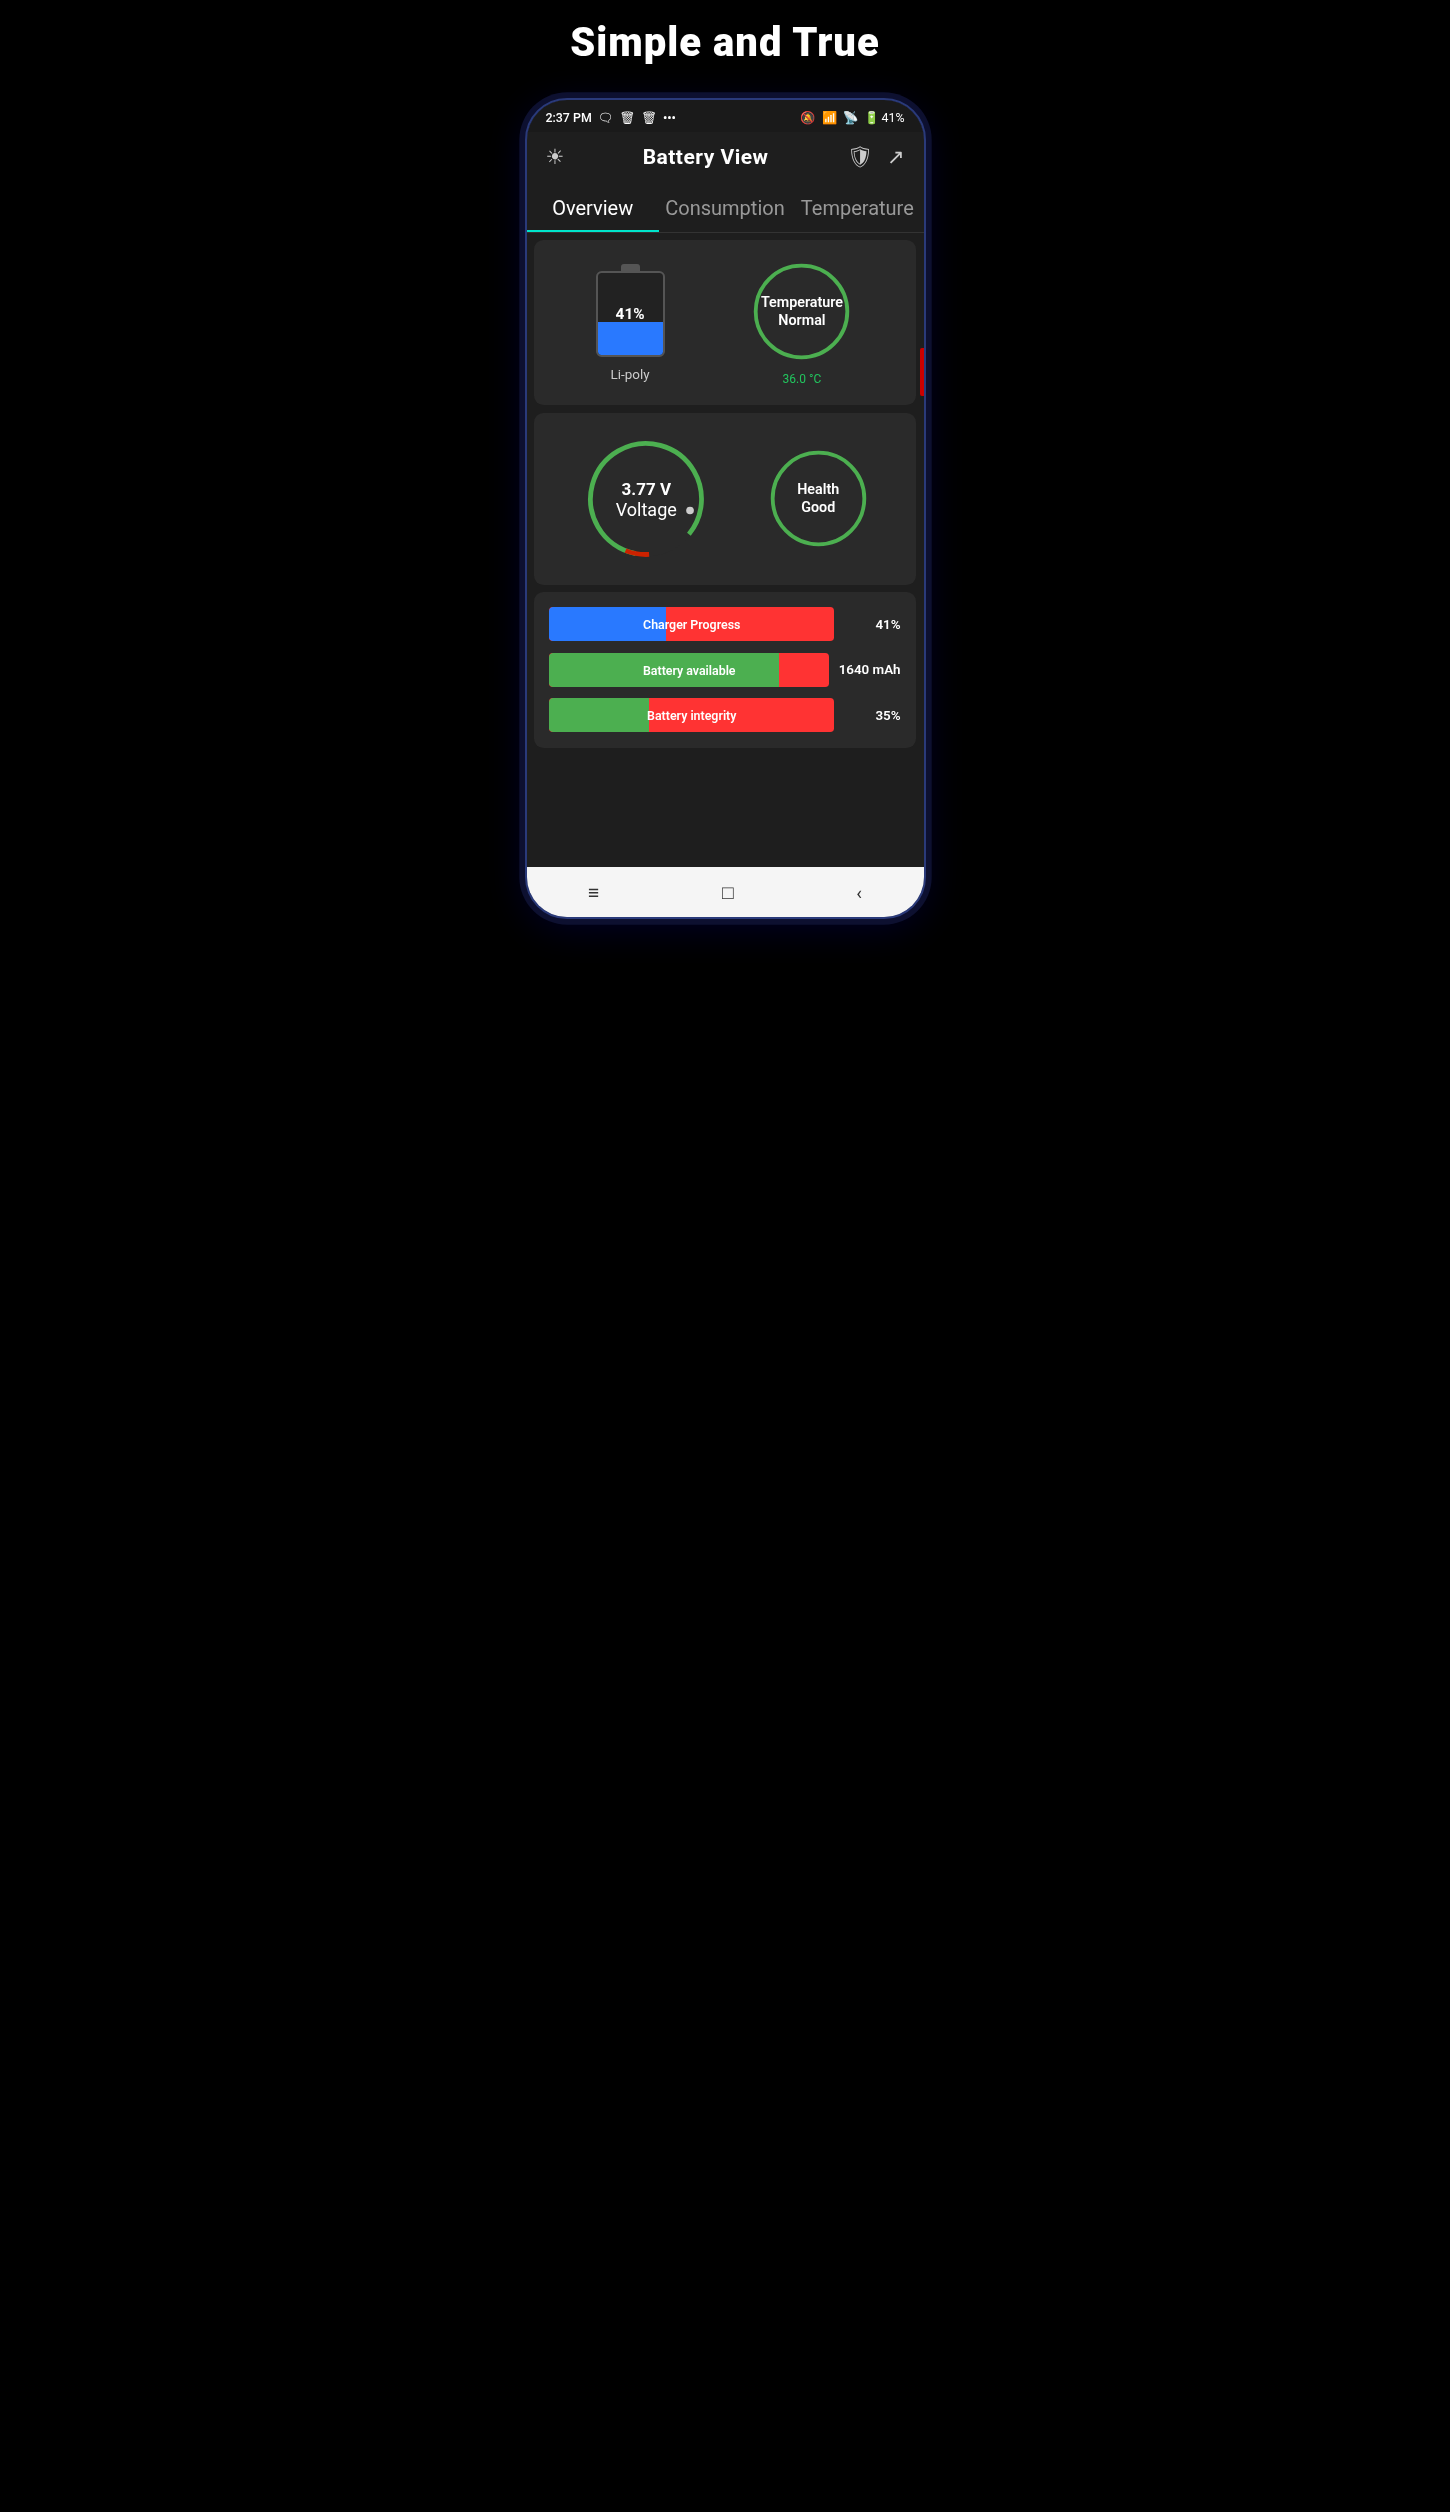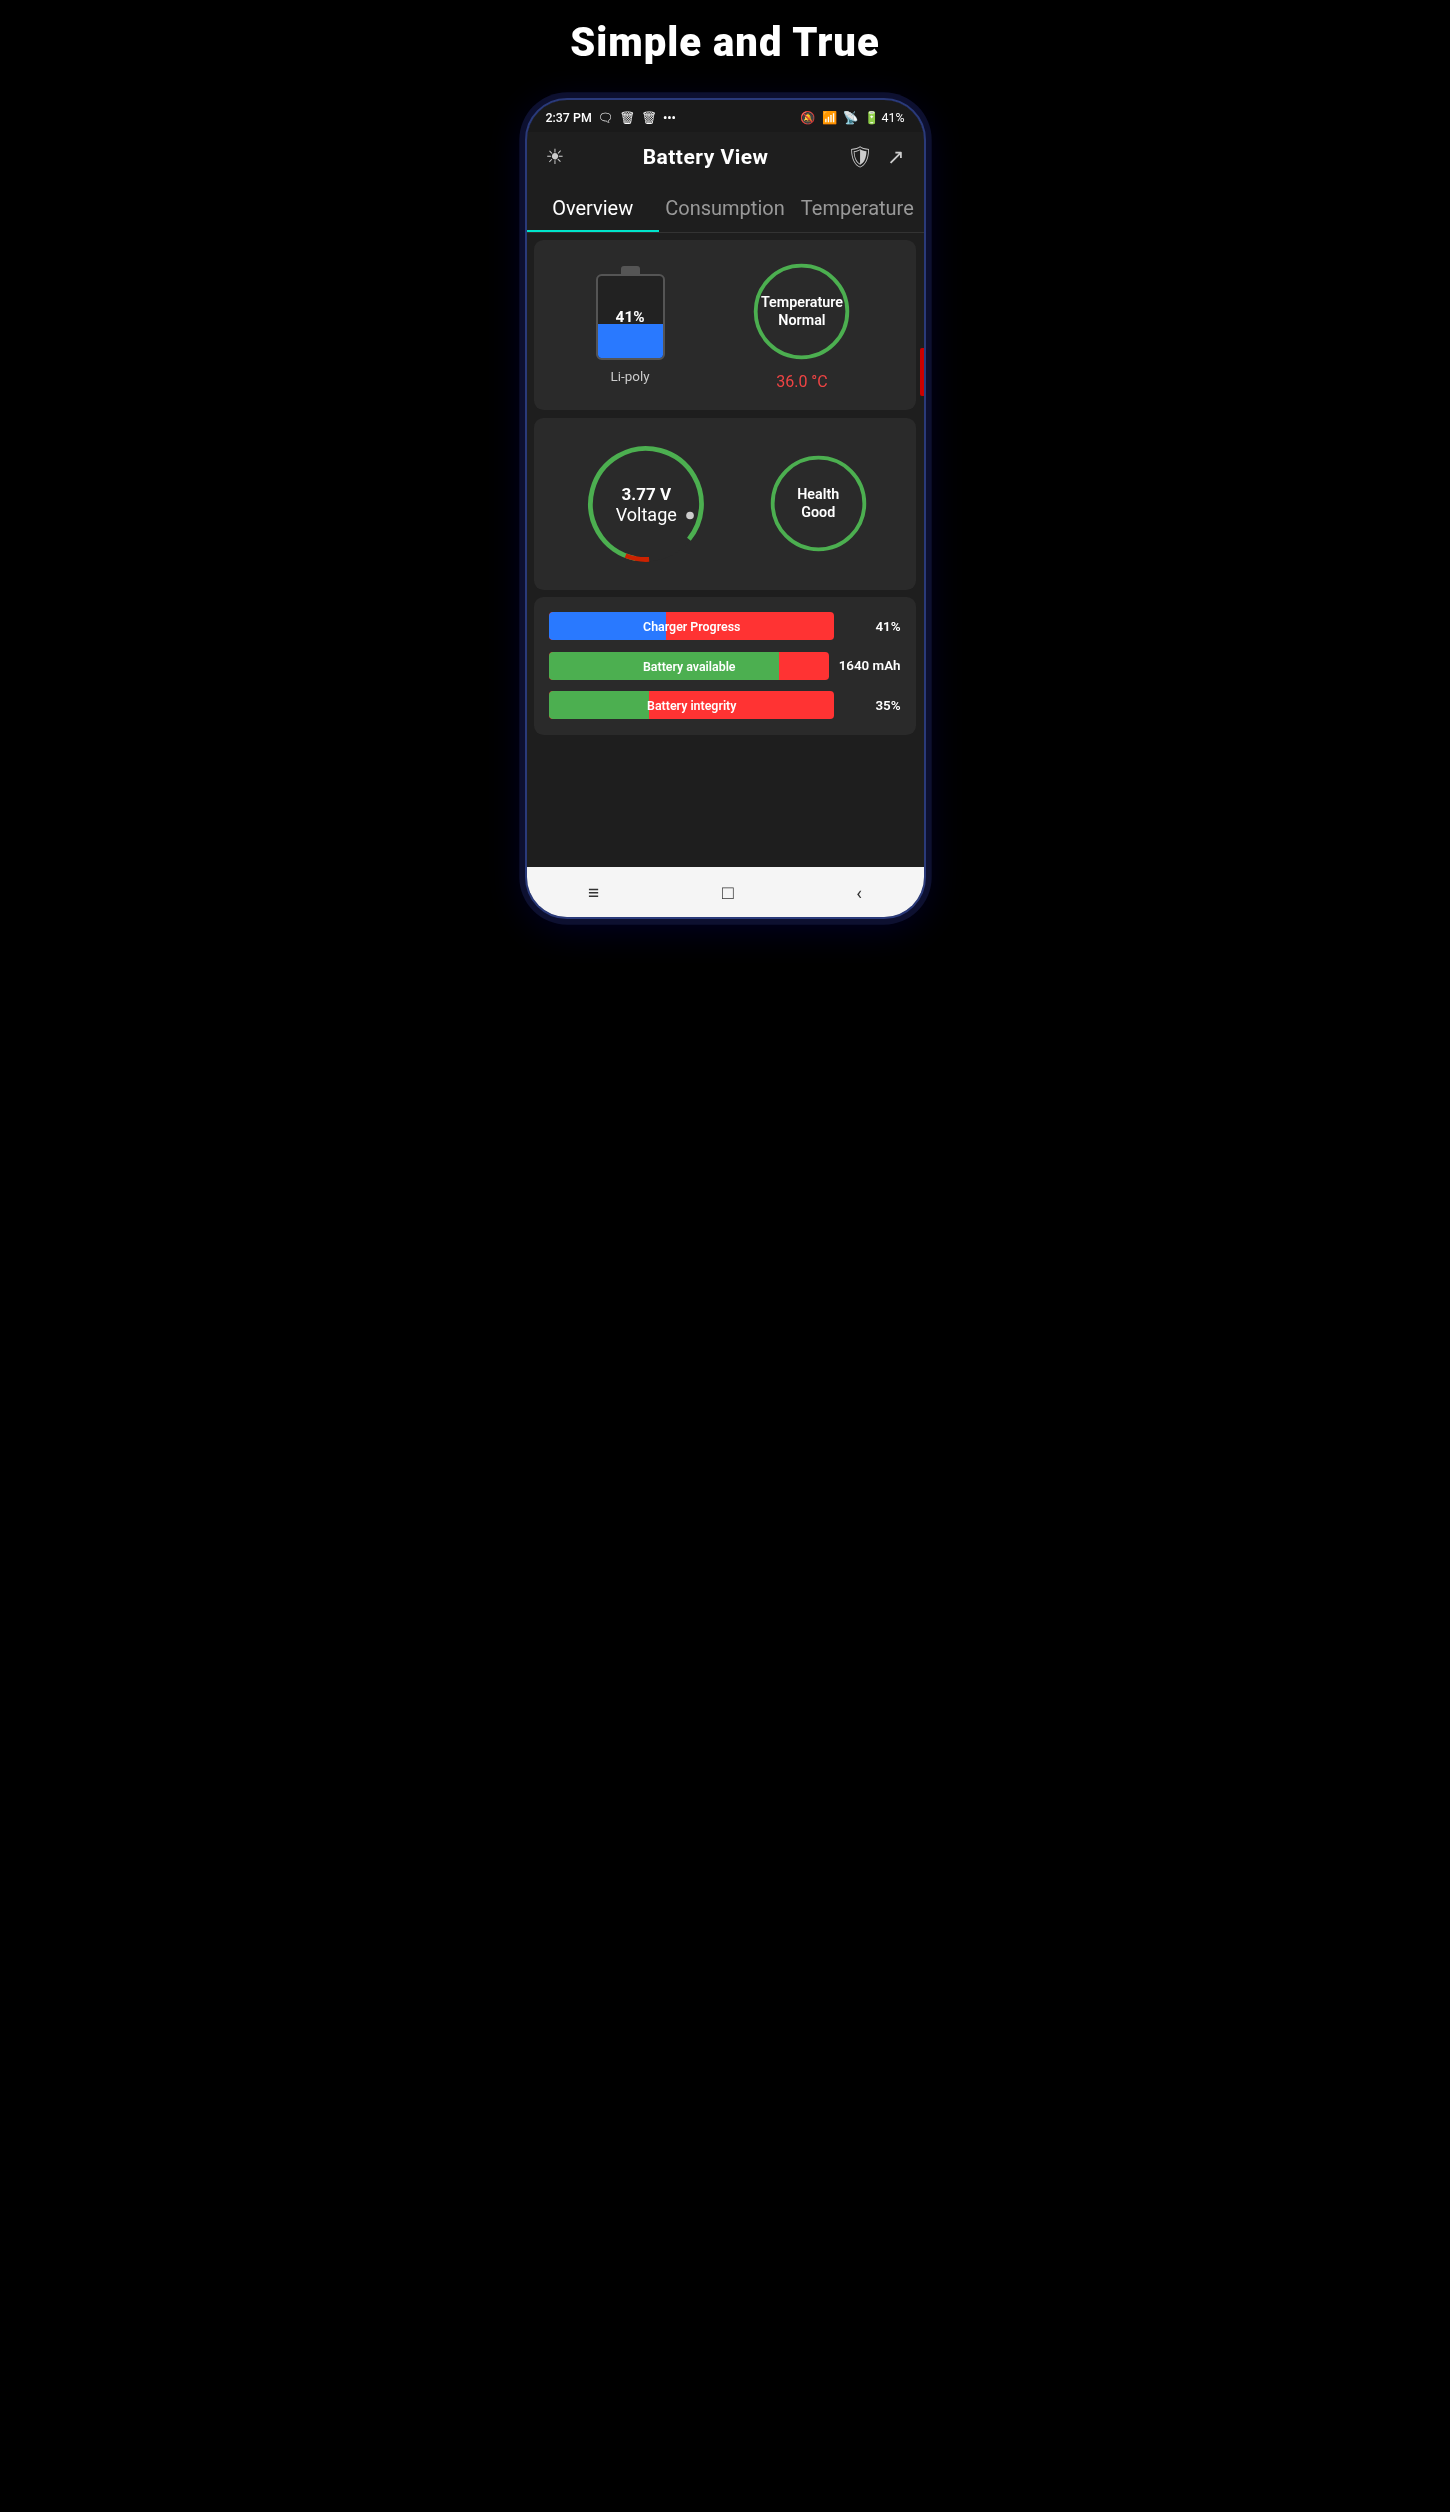--- a/index.html
+++ b/index.html
@@ -208,22 +208,22 @@
       top: 50%;
       left: 50%;
       transform: translate(-50%, -50%);
       text-align: center;
       color: #fff;
       font-size: 14.3px;
       font-weight: 600;
       line-height: 1.3;
     }
     .circle-sub-label {
-      color: #ef4444;
-      font-size: 16px;
+      color: #22c55e;
+      font-size: 12px;
       text-align: left;
     }
     
     .voltage-gauge-wrap {
       display: flex;
       flex-direction: column;
       align-items: flex-end;
     }
     .voltage-gauge {
       width: 134px;
@@ -313,21 +313,21 @@
       flex-direction: column;
       gap: 11.5px;
     }
     .progress-row {
       display: flex;
       align-items: center;
       gap: 9.5px;
     }
     .progress-bar-wrap {
       flex: 1;
-      height: 28px;
+      height: 34px;
       border-radius: 3.8px;
       overflow: hidden;
       position: relative;
       background: #ff3333;
     }
     .progress-bar-fill {
       height: 100%;
       border-radius: 3.8px 0 0 3.8px;
     }
     .progress-bar-label {

